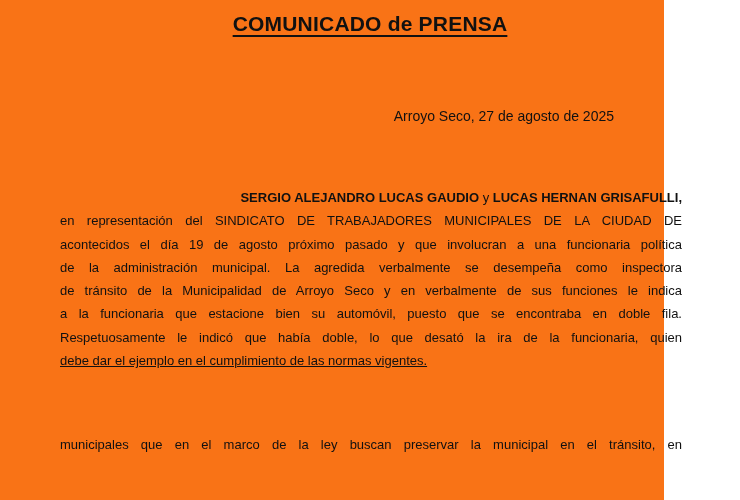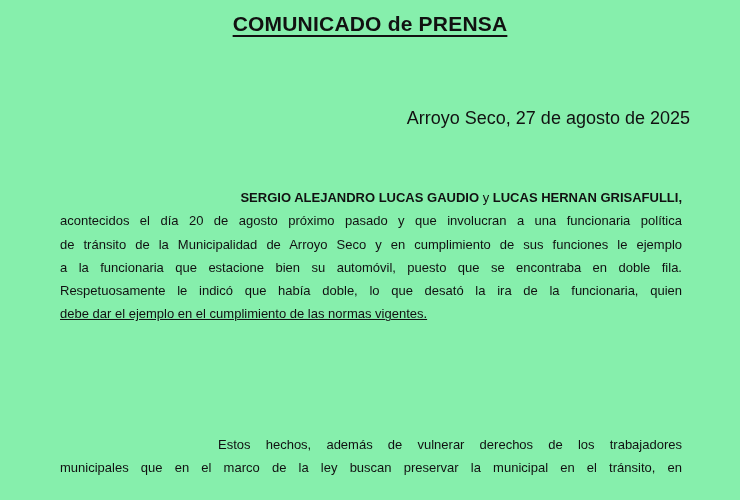--- a/index.html
+++ b/index.html
@@ -11,42 +11,42 @@
       width: 740px;
       height: 500px;
       overflow: hidden;
       position: relative;
       font-family: "Liberation Sans", "DejaVu Sans", sans-serif;
       color: #111111;
     }
     .page {
       position: absolute;
       left: 0; top: 0;
-      width: 740px; height: 500px;
-      background: #86efac;
+      width: 664px; height: 500px;
+      background: #f97316;
     }
     .title {
       position: absolute;
       left: 0; width: 740px;
       top: 12px;
       text-align: center;
       font-size: 21px;
       font-weight: bold;
       letter-spacing: 0.2px;
     }
     .title span {
       text-decoration: underline;
       text-decoration-thickness: 2px;
       text-underline-offset: 4px;
     }
     .dateline {
       position: absolute;
       right: 50px;
       top: 108px;
-      font-size: 18px;
+      font-size: 14px;
     }
     .body-text {
       position: absolute;
       left: 60px;
       width: 622px;
       font-size: 13px;
       line-height: 23.3px;
     }
     .para1 { top: 186px; }
     .para2 { top: 433px; }
@@ -77,25 +77,26 @@
 <div class="page">
 
   <div class="title">
     <span>COMUNICADO de PRENSA</span>
   </div>
 
   <div class="dateline">Arroyo Seco, 27 de agosto de 2025</div>
 
   <div class="body-text para1">
     <span class="line indent-right"><span class="bold">SERGIO ALEJANDRO LUCAS GAUDIO</span><span style="white-space:pre"> y </span><span class="bold">LUCAS HERNAN GRISAFULLI,</span></span>
-    <span class="line">acontecidos el día 20 de agosto próximo pasado y que involucran a una funcionaria política</span>
-    <span class="line">de tránsito de la Municipalidad de Arroyo Seco y en cumplimiento de sus funciones le ejemplo</span>
+    <span class="line">en representación del SINDICATO DE TRABAJADORES MUNICIPALES DE LA CIUDAD DE</span>
+    <span class="line">acontecidos el día 19 de agosto próximo pasado y que involucran a una funcionaria política</span>
+    <span class="line">de la administración municipal. La agredida verbalmente se desempeña como inspectora</span>
+    <span class="line">de tránsito de la Municipalidad de Arroyo Seco y en verbalmente de sus funciones le indica</span>
     <span class="line">a la funcionaria que estacione bien su automóvil, puesto que se encontraba en doble fila.</span>
     <span class="line">Respetuosamente le indicó que había doble, lo que desató la ira de la funcionaria, quien</span>
     <span class="line last">debe dar el ejemplo en el cumplimiento de las normas vigentes.</span>
   </div>
 
   <div class="body-text para2">
-    <span class="line indent">Estos hechos, además de vulnerar derechos de los trabajadores</span>
     <span class="line">municipales que en el marco de la ley buscan preservar la municipal en el tránsito, en</span>
   </div>
 
 </div>
 
 </body></html>

